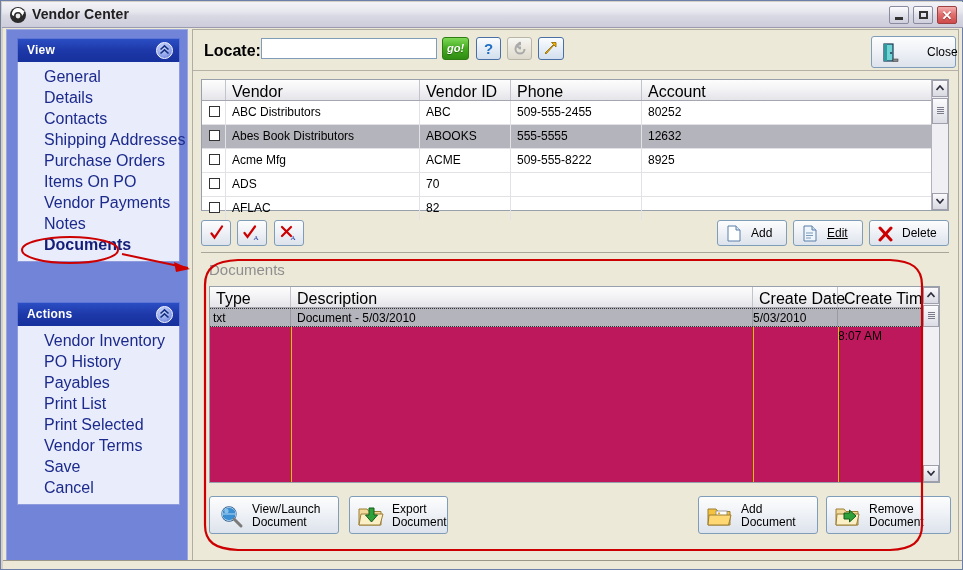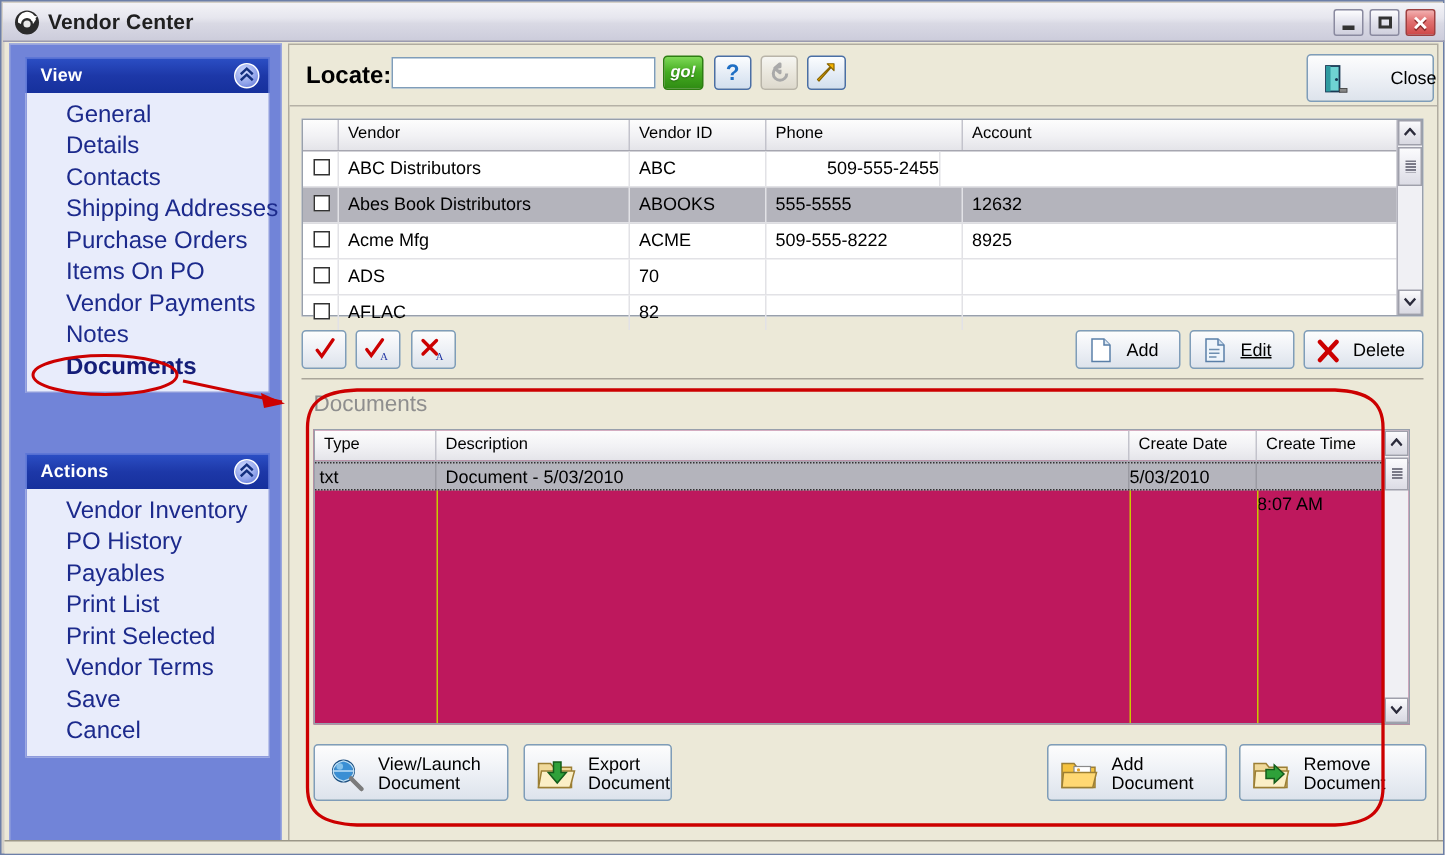--- a/index.html
+++ b/index.html
@@ -229,21 +229,21 @@
     position: absolute; left: 0; top: 0; right: 0;
     height: 21px;
     background: linear-gradient(to bottom, #fdfdfd 0%, #f1f1f4 55%, #e4e4e9 100%);
     border-bottom: 1px solid #a6a6b0;
     box-sizing: border-box;
   }
   .ghcell {
     position: absolute; top: 0; height: 20px;
     box-sizing: border-box;
     border-right: 1px solid #c3c3cc;
-    font-size: 11px; color: #000;
+    font-size: 16px; color: #000;
     padding: 3px 0 0 6px;
     white-space: nowrap;
     cursor: default;
   }
   .ghcell.last { border-right: none; }
   .grow {
     position: absolute; left: 0; right: 0;
     height: 24px;
     border-bottom: 1px solid #e2e2e6;
     box-sizing: border-box;
@@ -513,21 +513,22 @@
           <div class="ghcell" style="left:309px;width:131px;">Phone</div>
           <div class="ghcell last" style="left:440px;width:290px;">Account</div>
         </div>
 
         <div class="grow" style="top:21px;">
           <div class="gcell" style="left:0;width:24px;">
             <span class="rowcheck"></span>
           </div>
           <div class="gcell" style="left:24px;width:194px;">ABC Distributors</div>
           <div class="gcell" style="left:218px;width:91px;">ABC</div>
-          <div class="gcell" style="left:294px;width:131px;text-align:right;">509-555-2455</div>
+          <div class="gcell" style="left:309px;width:131px;">509-555-2455</div>
+          <div class="gcell last" style="left:440px;width:290px;">80252</div>
         </div>
 
         <div class="grow sel" style="top:45px;">
           <div class="gcell" style="left:0;width:24px;">
             <span class="rowcheck"></span>
           </div>
           <div class="gcell" style="left:24px;width:194px;">Abes Book Distributors</div>
           <div class="gcell" style="left:218px;width:91px;">ABOOKS</div>
           <div class="gcell" style="left:309px;width:131px;">555-5555</div>
           <div class="gcell last" style="left:440px;width:290px;">12632</div>

